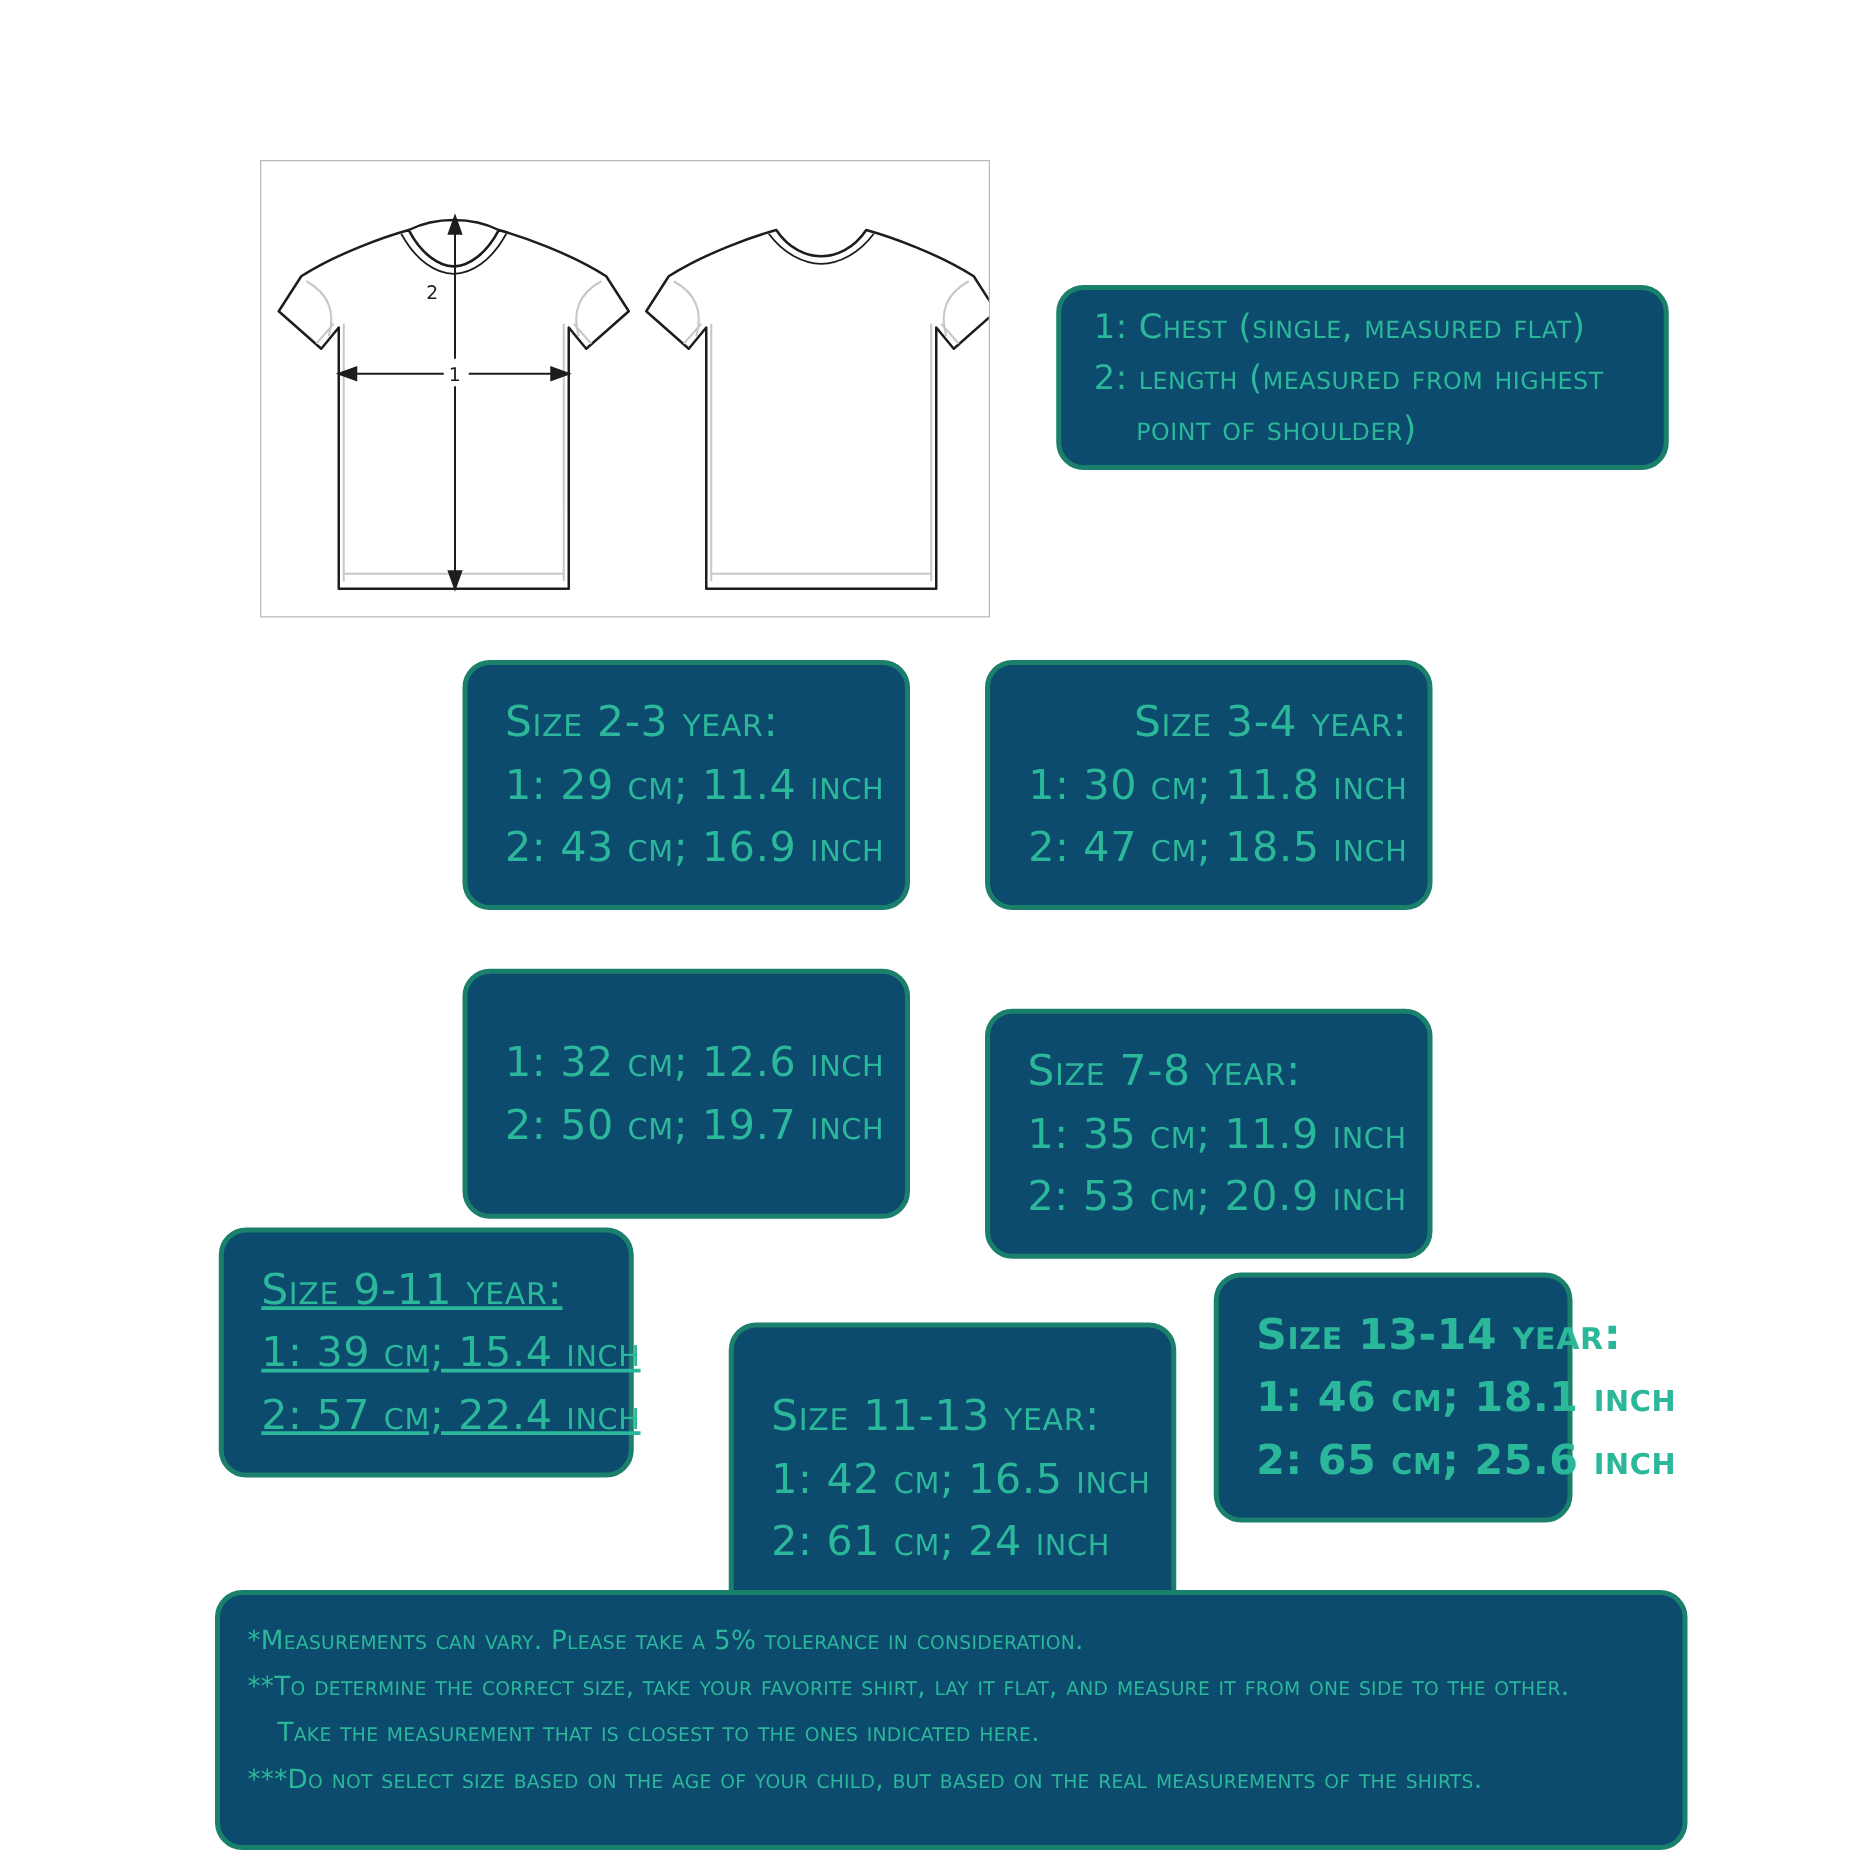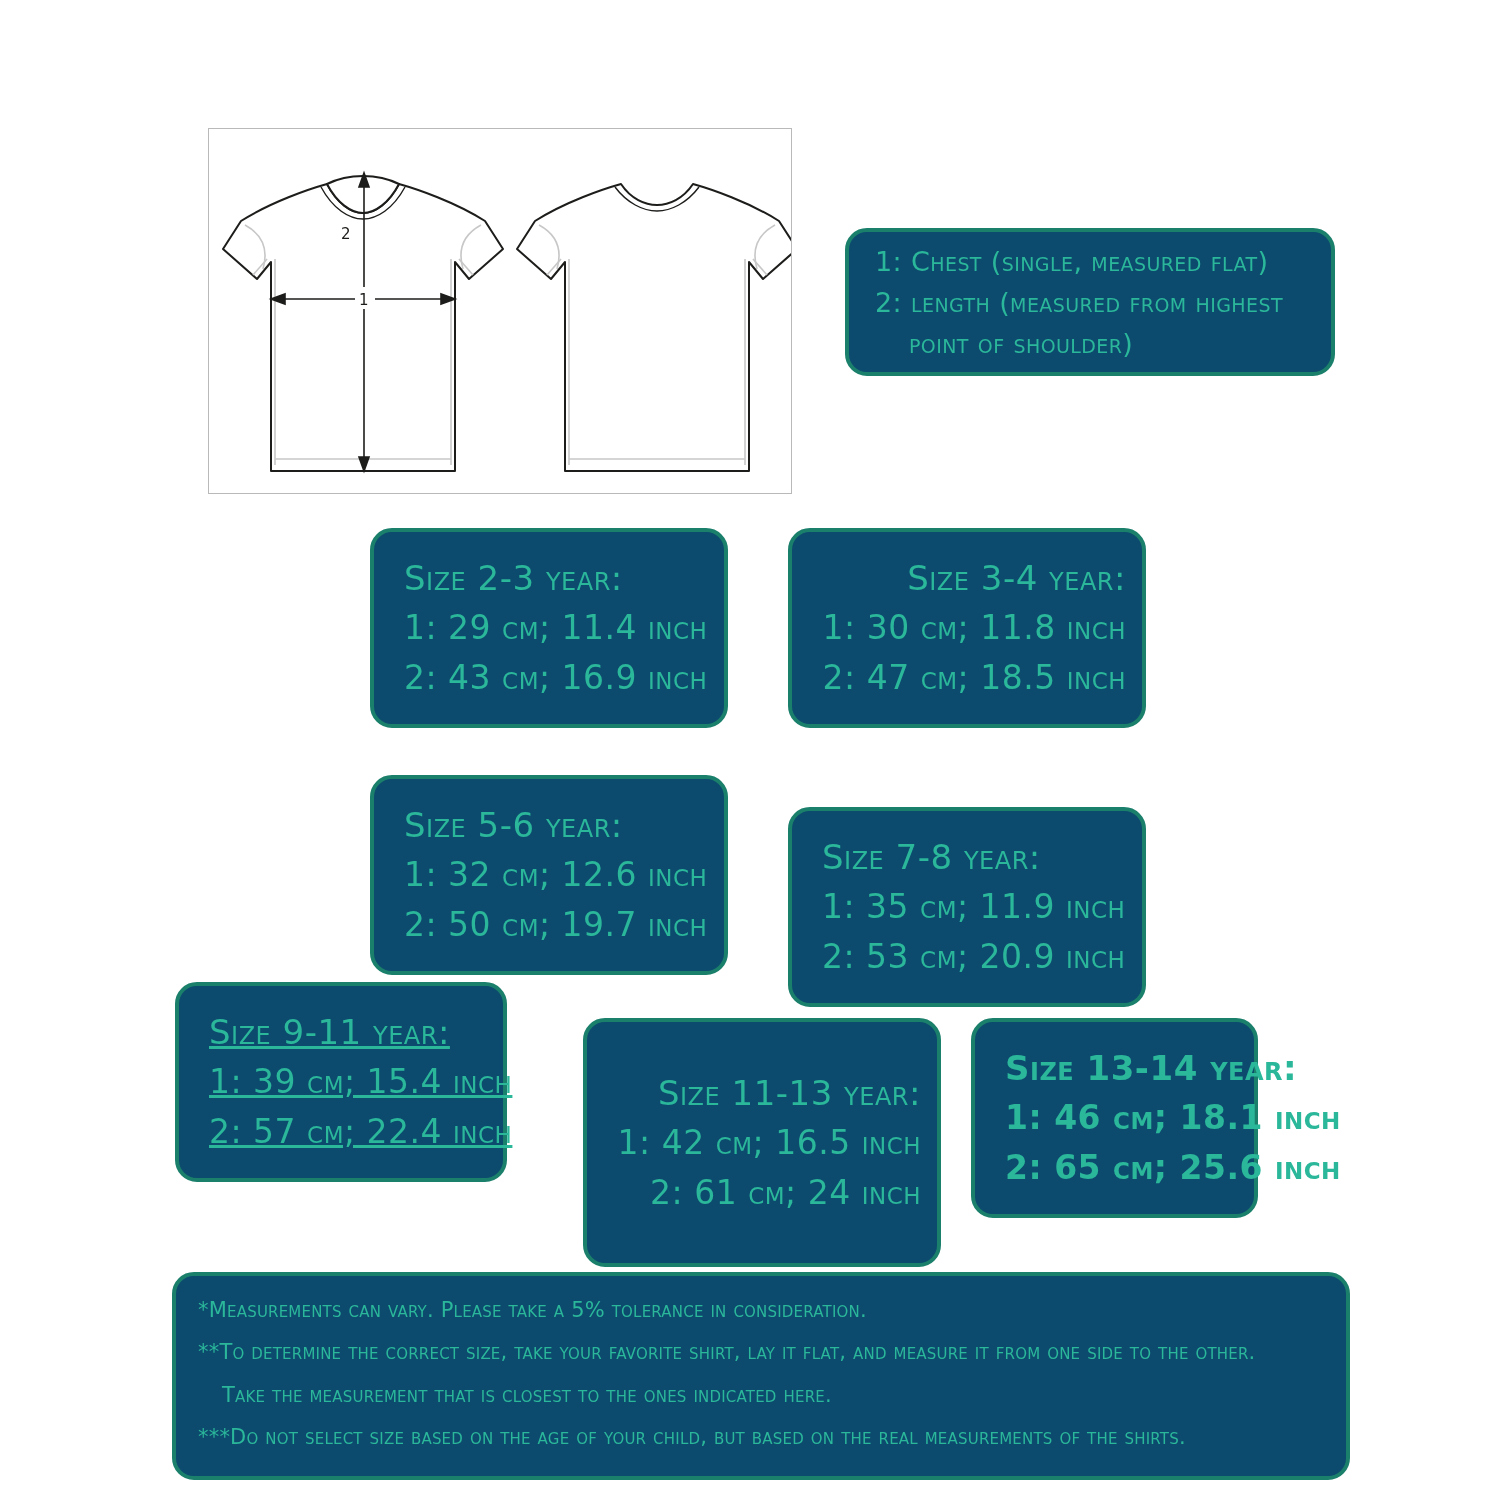--- a/index.html
+++ b/index.html
@@ -78,31 +78,31 @@
     font-variant: small-caps;
     white-space: nowrap;
     letter-spacing: 0.5px;
   }
 
   #card-0 { left: 370px;  top: 528px;  width: 358px; height: 200px; }
   #card-1 { left: 788px;  top: 528px;  width: 358px; height: 200px; align-items: flex-end; }
   #card-2 { left: 370px;  top: 775px;  width: 358px; height: 200px; }
   #card-3 { left: 788px;  top: 775px;  width: 358px; height: 200px; margin-top: 32px; }
   #card-4 { left: 175px;  top: 982px; width: 332px; height: 200px; text-decoration: underline; }
-  #card-5 { left: 583px;  top: 1018px; width: 358px; height: 249px; text-align: right; }
+  #card-5 { left: 583px;  top: 1058px; width: 358px; height: 249px; }
   #card-6 { left: 971px;  top: 1018px; width: 287px; height: 200px; font-weight: bold; }
 
   
   #notes-box {
     left: 172px;
     top: 1272px;
     width: 1178px;
     height: 208px;
-    padding: 16px 0 20px 22px;
-    justify-content: space-between;
+    padding: 16px 0 32px 22px;
+    justify-content: center;
   }
   #notes-box .line {
     font-size: 21px;
     line-height: 37px;
     font-variant: small-caps;
     letter-spacing: 0.2px;
   }
   #notes-box .line.indent { padding-left: 24px; }
 </style>
 </head>
@@ -175,21 +175,20 @@
   <div class="meas">2: 43 cm; 16.9 inch</div>
 </div>
 
 <div class="box size-card" id="card-1">
   <div class="title">Size 3-4 year:</div>
   <div class="meas">1: 30 cm; 11.8 inch</div>
   <div class="meas">2: 47 cm; 18.5 inch</div>
 </div>
 
 <div class="box size-card" id="card-2">
-  <div class="title">Size 5-6 year:</div>
   <div class="meas">1: 32 cm; 12.6 inch</div>
   <div class="meas">2: 50 cm; 19.7 inch</div>
 </div>
 
 <div class="box size-card" id="card-3">
   <div class="title">Size 7-8 year:</div>
   <div class="meas">1: 35 cm; 11.9 inch</div>
   <div class="meas">2: 53 cm; 20.9 inch</div>
 </div>
 

